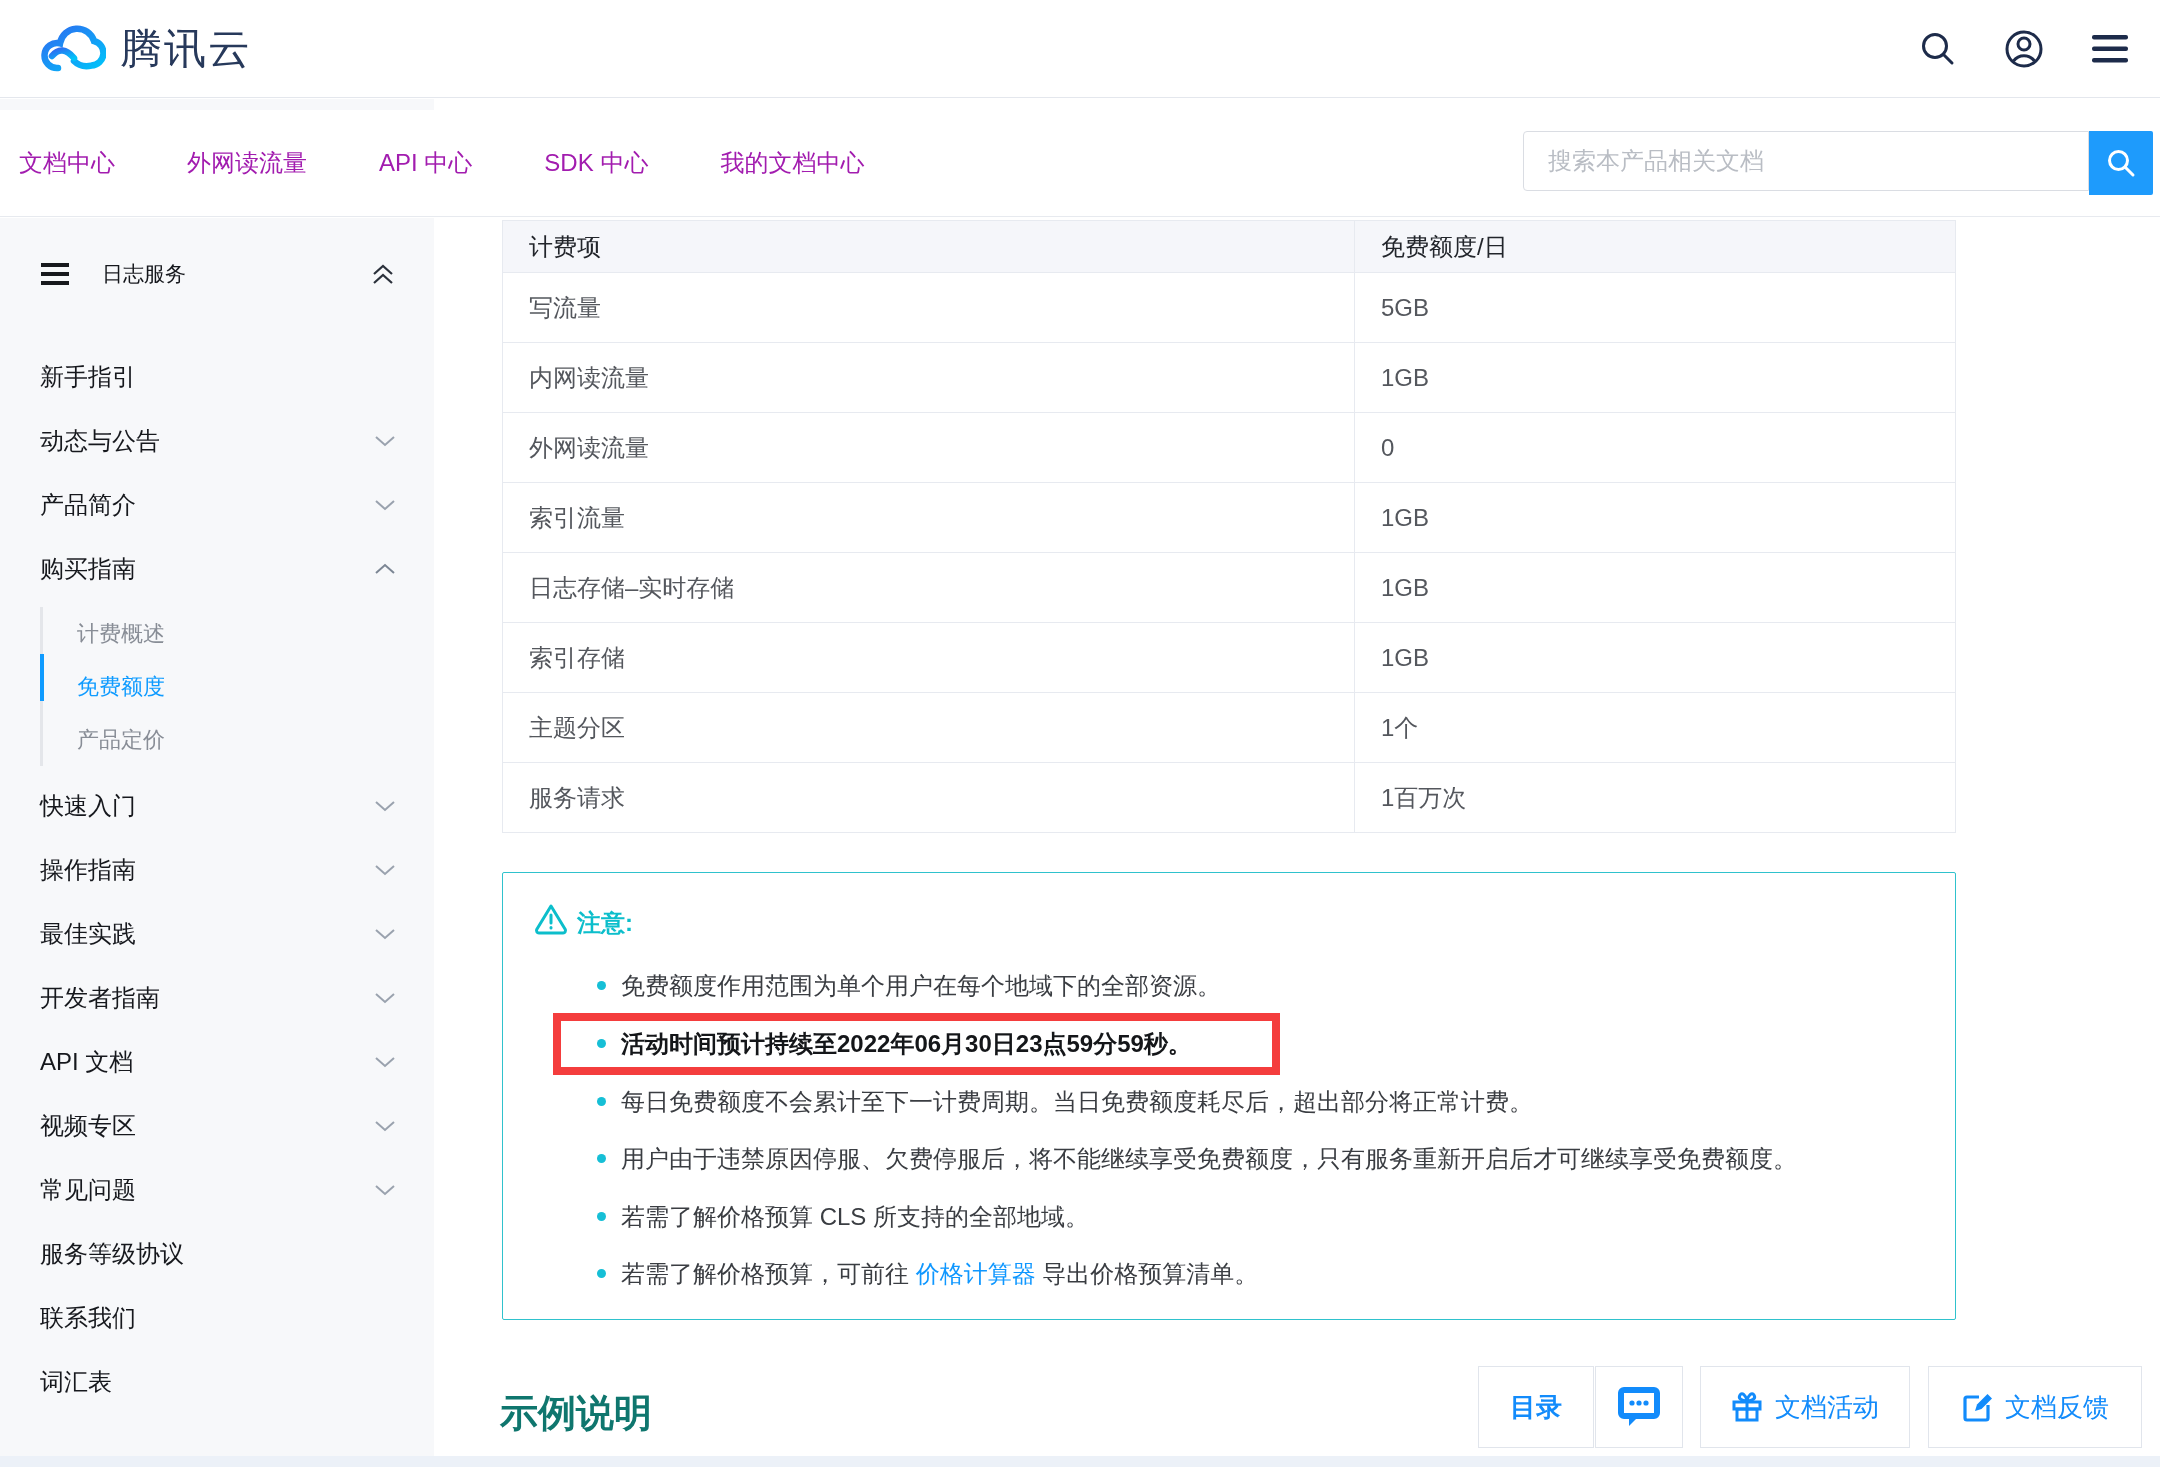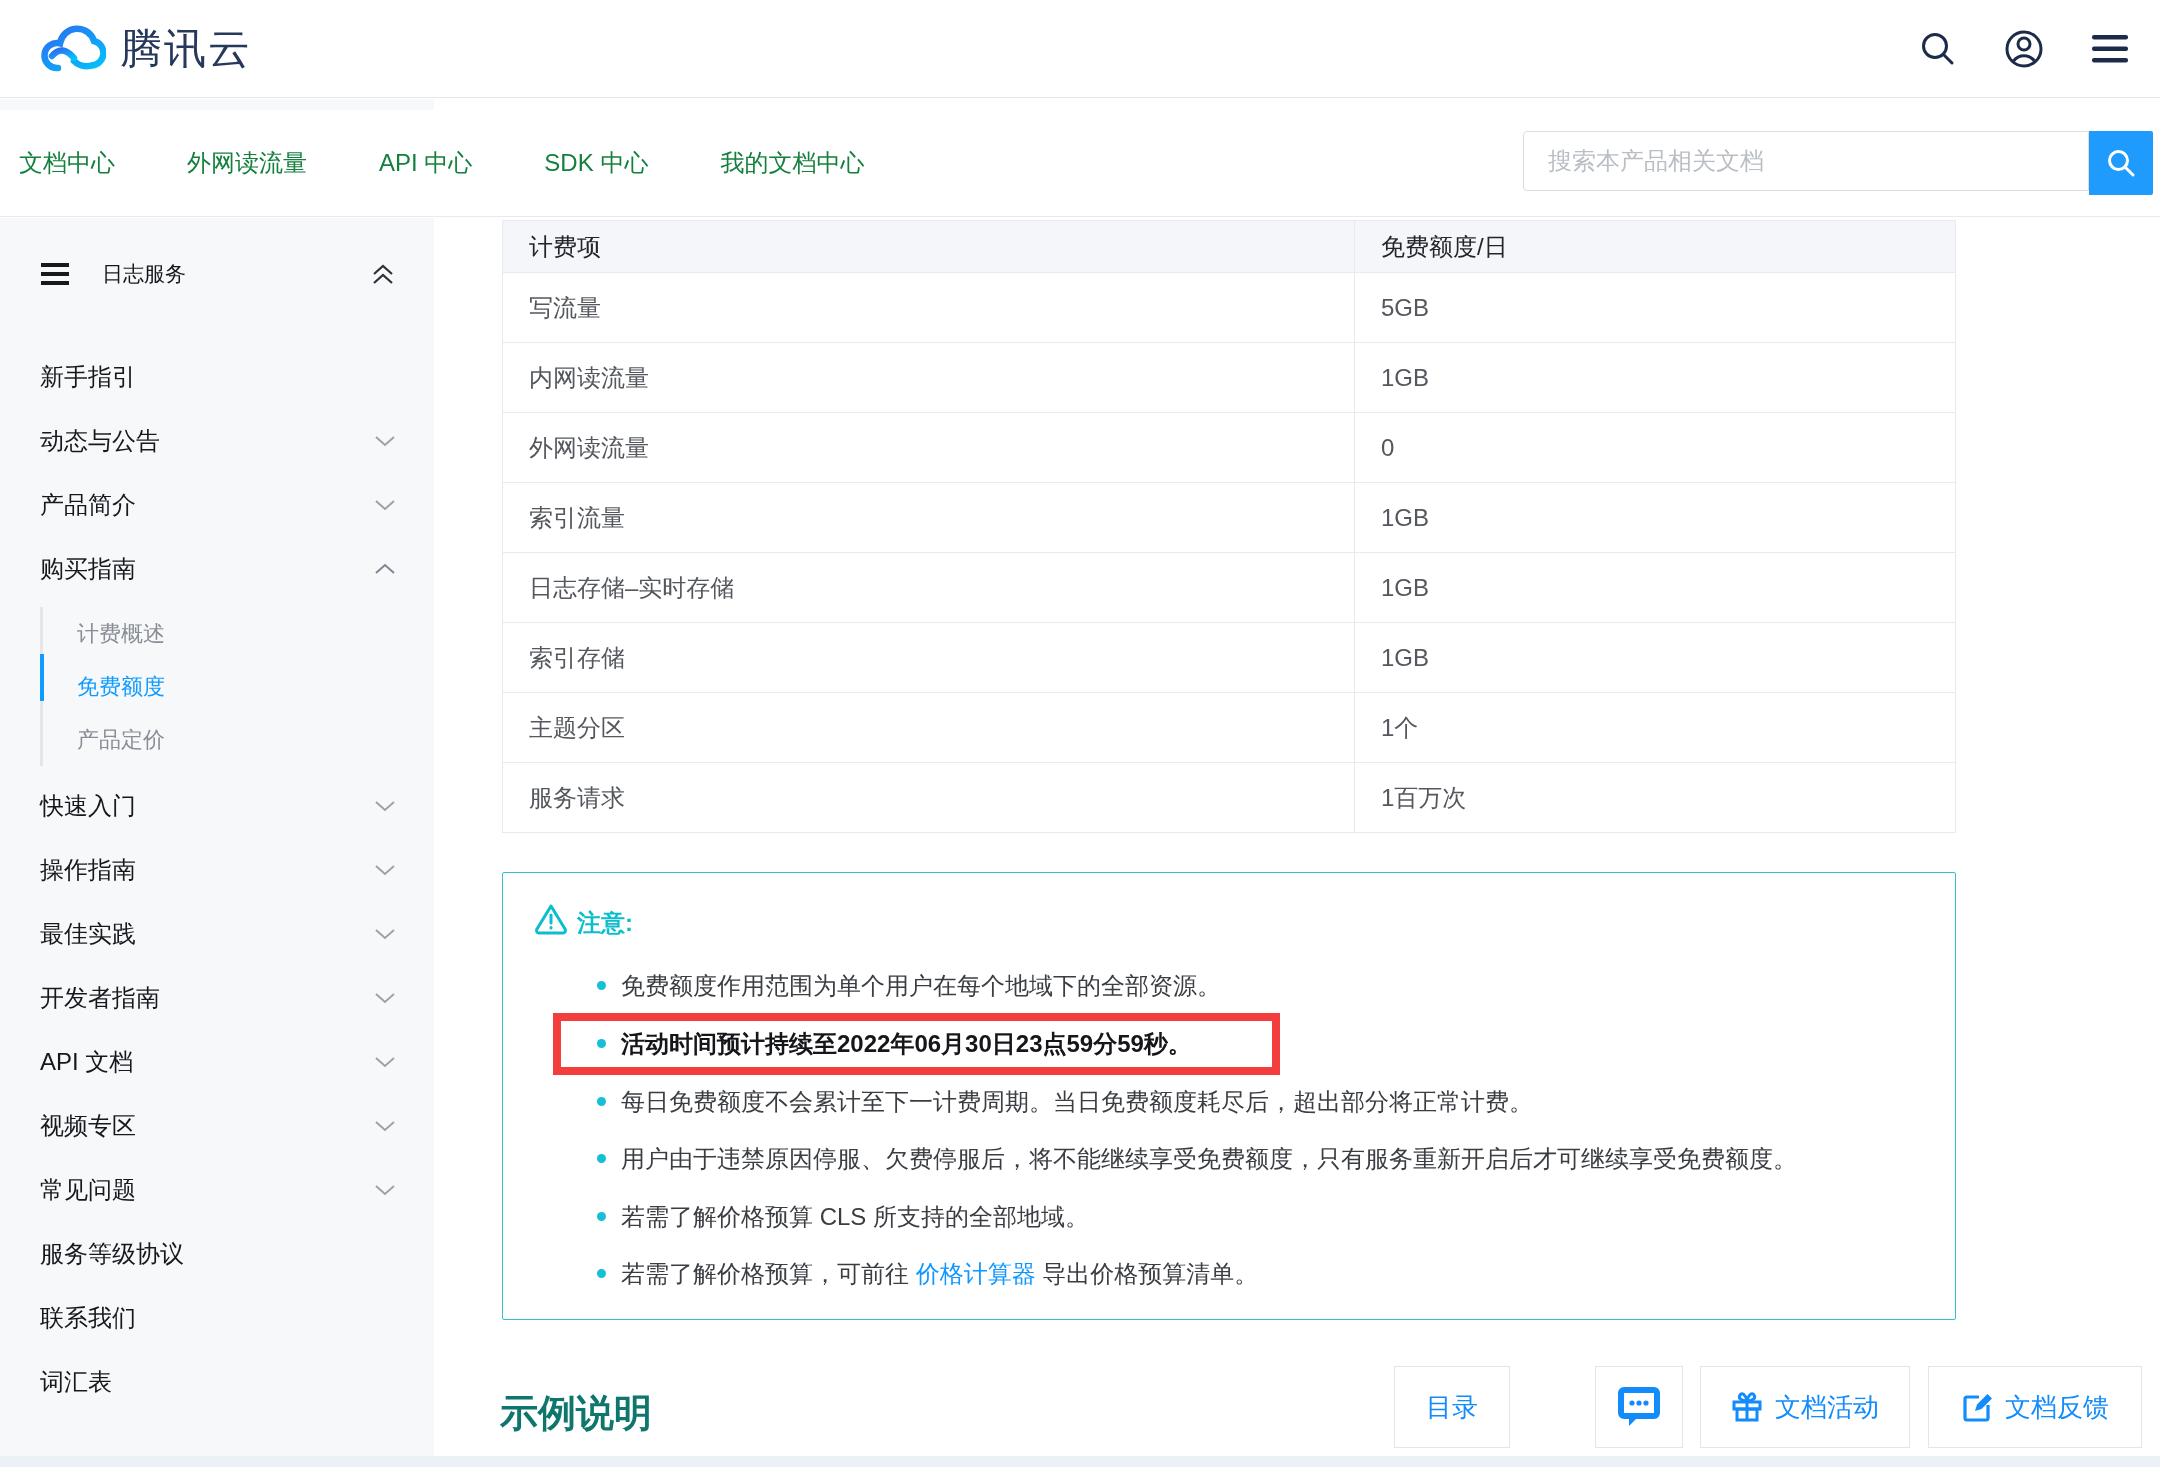--- a/index.html
+++ b/index.html
@@ -13,21 +13,21 @@
   .logo-text { font-size:42px; color:#27395b; letter-spacing:2px; font-weight:500; }
   .header-icons { position:absolute; right:30px; top:0; height:98px; display:flex; align-items:center; gap:46px; }
   .hicon { width:40px; height:40px; display:flex; align-items:center; justify-content:center; cursor:pointer; }
 
   
   .sliver { position:absolute; left:0; top:99px; width:434px; height:11px; background:#f7f8fa; z-index:10; }
 
   
   .doc-nav { position:absolute; left:0; top:110px; width:2160px; height:107px; background:#fff;
     border-bottom:1px solid #e7eaef; display:flex; align-items:center; z-index:20; }
-  .doc-nav .nav-item { font-size:24px; color:#15803d; margin-left:72px; cursor:pointer; white-space:nowrap; }
+  .doc-nav .nav-item { font-size:24px; color:#a21caf; margin-left:72px; cursor:pointer; white-space:nowrap; }
   .doc-nav .nav-item:first-child { margin-left:19px; }
   .search-box { position:absolute; right:7px; top:21px; height:64px; display:flex; }
   .search-input { width:566px; height:60px; border:1px solid #dadde3; border-radius:4px 0 0 4px;
     font-size:24px; padding:0 24px; color:#000000; outline:none;
     font-family:"Liberation Sans","DejaVu Sans",sans-serif; }
   .search-input::placeholder { color:#b9bdc4; }
   .search-btn { width:64px; height:64px; background:#1e9bfc; border:none; display:flex;
     align-items:center; justify-content:center; cursor:pointer; border-radius:0 2px 2px 0; }
 
   
@@ -62,21 +62,21 @@
   .bullet-row.bold { font-weight:700; color:#141619; }
   .note-link { color:#0f97ff; cursor:pointer; }
   .red-annotation { position:absolute; left:50px; top:140px; width:727px; height:62px;
     border:8px solid #f43d3d; pointer-events:none; z-index:3; }
 
   
   .section-heading { position:absolute; left:500px; top:1388px; font-size:38px; font-weight:700; color:#0f766e; z-index:1; }
   .action-btn { position:absolute; top:1366px; height:82px; background:#fff; border:1px solid #e1e5ec;
     display:flex; align-items:center; justify-content:center; gap:12px; font-size:26px; color:#128bfb;
     cursor:pointer; z-index:1; }
-  .btn-toc { left:1394px; width:116px; }
+  .btn-toc { left:1478px; width:116px;font-weight:bold; }
   .btn-chat { left:1595px; width:88px; }
   .btn-activity { left:1700px; width:210px; }
   .btn-feedback { left:1928px; width:214px; }
 
   .footer-strip { position:absolute; left:0; top:1456px; width:2160px; height:11px; background:#ecf1f8; z-index:40; }
 </style>
 </head>
 <body>
 
 <header class="top-header">

